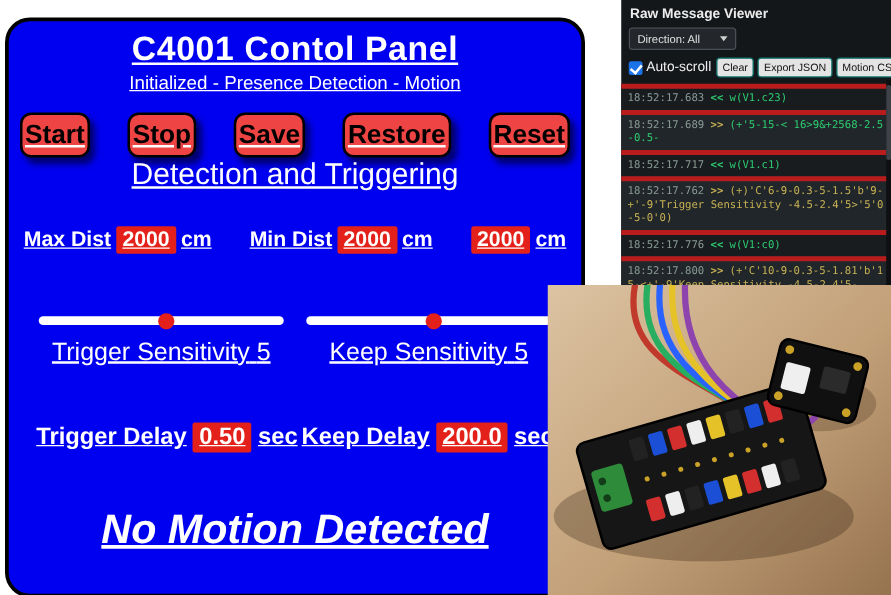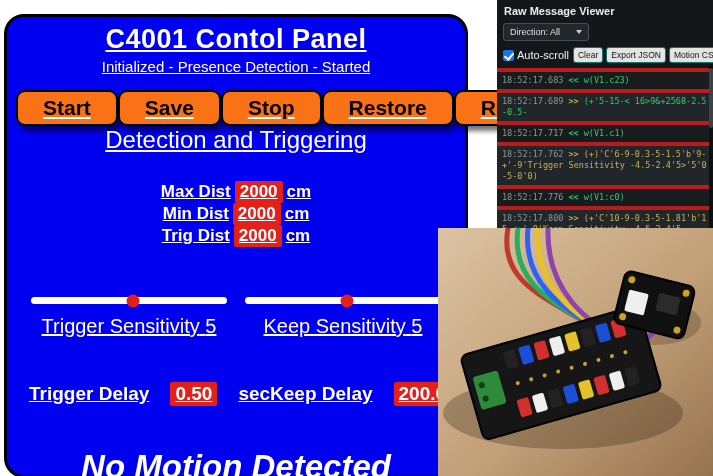--- a/index.html
+++ b/index.html
@@ -13,52 +13,52 @@
   .panel {
     position:absolute; left:4px; top:14px; width:464px; height:464px;
     background:#0000f0; border:3px solid #000; border-radius:20px;
     color:#fff; text-align:center;text-decoration:underline;
   }
   .panel-title { font-size:27px; font-weight:bold; margin-top:7px; letter-spacing:0.5px; }
   .panel-subtitle { font-size:15px; margin-top:3px; }
 
   .btn-row { display:flex; justify-content:space-between; padding:0 9px; margin-top:15px; }
   .btn {
-    background:#f97316; color:#000; font-size:21px; font-weight:bold;
-    padding:4px 25px; border:2px solid #000; border-radius:9px;
+    background:#ef4444; color:#000; font-size:21px; font-weight:bold;
+    padding:4px 2px; border:2px solid #000; border-radius:9px;
     box-shadow:4px 5px 5px rgba(0,0,0,0.55); cursor:pointer;
     font-family:"Liberation Sans", sans-serif;
   }
 
   .section-title { font-size:24px; font-weight:normal; }
 
   .dist-row {
     display:flex; justify-content:space-between; align-items:center;
-    padding:0 12px; margin-top:27px; font-size:17px; font-weight:bold;flex-direction:column;
+    padding:0 12px; margin-top:27px; font-size:17px; font-weight:bold;
   }
   .dist-item { display:flex; align-items:center; gap:4px; white-space:nowrap; }
   .red-val {
     background:#e3211a; color:#fff; padding:1px 5px; border-radius:2px;
     font-weight:bold; display:inline-block;
   }
 
   .slider-row { display:flex; justify-content:space-between; padding:0 24px; margin-top:50px; }
   .slider-block { width:196px; }
   .track { position:relative; height:7px; background:#fff; border-radius:4px; cursor:pointer; }
   .thumb {
     position:absolute; top:50%; left:52%; transform:translate(-50%,-50%);
     width:13px; height:13px; background:#e3211a; border-radius:50%;
   }
   .slider-label { margin-top:11px; font-size:20px; white-space:nowrap; }
 
   .delay-row {
     display:flex; justify-content:space-between; align-items:center;
     padding:0 22px; margin-top:44px; font-size:19px; font-weight:bold;
   }
-  .delay-item { display:flex; align-items:center; gap:21px; white-space:nowrap;text-align:right; }
+  .delay-item { display:flex; align-items:center; gap:5px; white-space:nowrap;text-align:right; }
 
   .status-text { margin-top:42px; font-size:33px; font-weight:bold; font-style:italic; }
 
   
   .viewer {
     position:absolute; left:497px; top:0; width:216px; height:476px;
     background:#14171a; color:#ddd;
   }
   .viewer-title { color:#ececec; font-weight:bold; font-size:11px; padding:5px 7px 4px; }
   .viewer-controls { padding:0 6px; }
@@ -101,45 +101,44 @@
 
   
   .photo { position:absolute; left:438px; top:228px; width:275px; height:248px; }
   .photo svg { display:block; }
 </style>
 </head>
 <body>
 
 <div class="panel">
   <div class="panel-title">C4001 Contol Panel</div>
-  <div class="panel-subtitle">Initialized - Presence Detection - Started</div>
+  <div class="panel-subtitle">Initialized - Presence Detection - Motion</div>
 
   <div class="btn-row">
     <button class="btn">Start</button>
+    <button class="btn">Stop</button>
     <button class="btn">Save</button>
-    <button class="btn">Stop</button>
     <button class="btn">Restore</button>
     <button class="btn">Reset</button>
   </div>
 
   <div class="section-title">Detection and Triggering</div>
 
   <div class="dist-row">
     <div class="dist-item">
       <span>Max Dist</span>
       <span class="red-val">2000</span>
       <span>cm</span>
     </div>
     <div class="dist-item">
       <span>Min Dist</span>
       <span class="red-val">2000</span>
       <span>cm</span>
     </div>
     <div class="dist-item">
-      <span>Trig Dist</span>
       <span class="red-val">2000</span>
       <span>cm</span>
     </div>
   </div>
 
   <div class="slider-row">
     <div class="slider-block">
       <div class="track">
         <div class="thumb"></div>
       </div>

